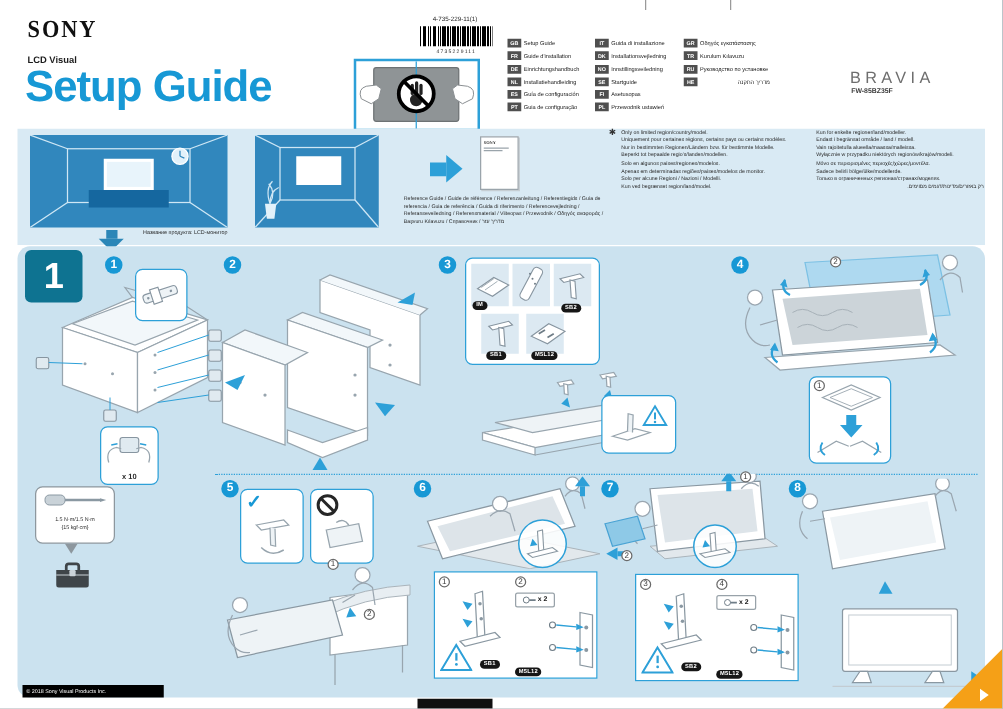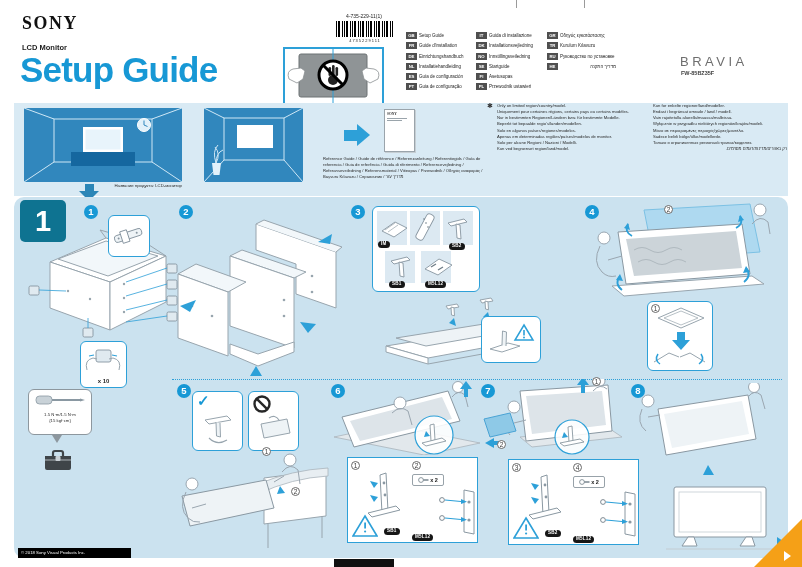--- a/index.html
+++ b/index.html
@@ -83,21 +83,21 @@
                border-bottom:5px solid transparent;border-left:7px solid #fff}
   .continue-arrow{left:777px;top:537px;width:0;height:0;border-top:6px solid transparent;
                   border-bottom:6px solid transparent;border-left:9px solid #2da0d8}
 </style>
 </head>
 <body>
 
 <div class="page">
 
   <div class="abs sony-logo">SONY</div>
-  <div class="abs product-type">LCD Monitor</div>
+  <div class="abs product-type">LCD Visual</div>
   <div class="abs page-title">Setup Guide</div>
 
   <div class="abs doc-number">4-735-229-11(1)</div>
   <div class="abs barcode"></div>
   <div class="abs barcode-digits">4735229111</div>
 
   <div class="abs crop-mark" style="left:516px;top:0"></div>
   <div class="abs crop-mark" style="left:584px;top:0"></div>
 
   <div class="abs notouch-box">

